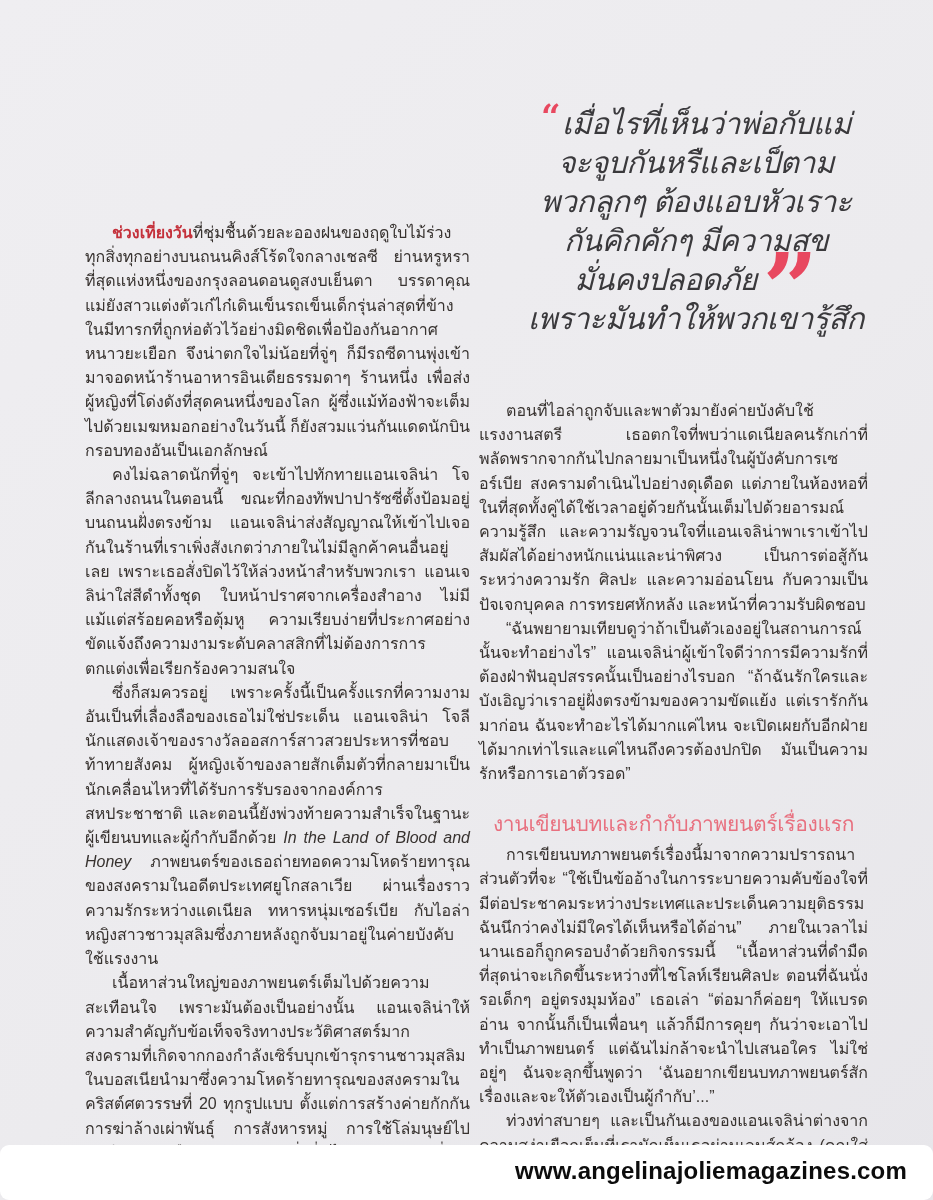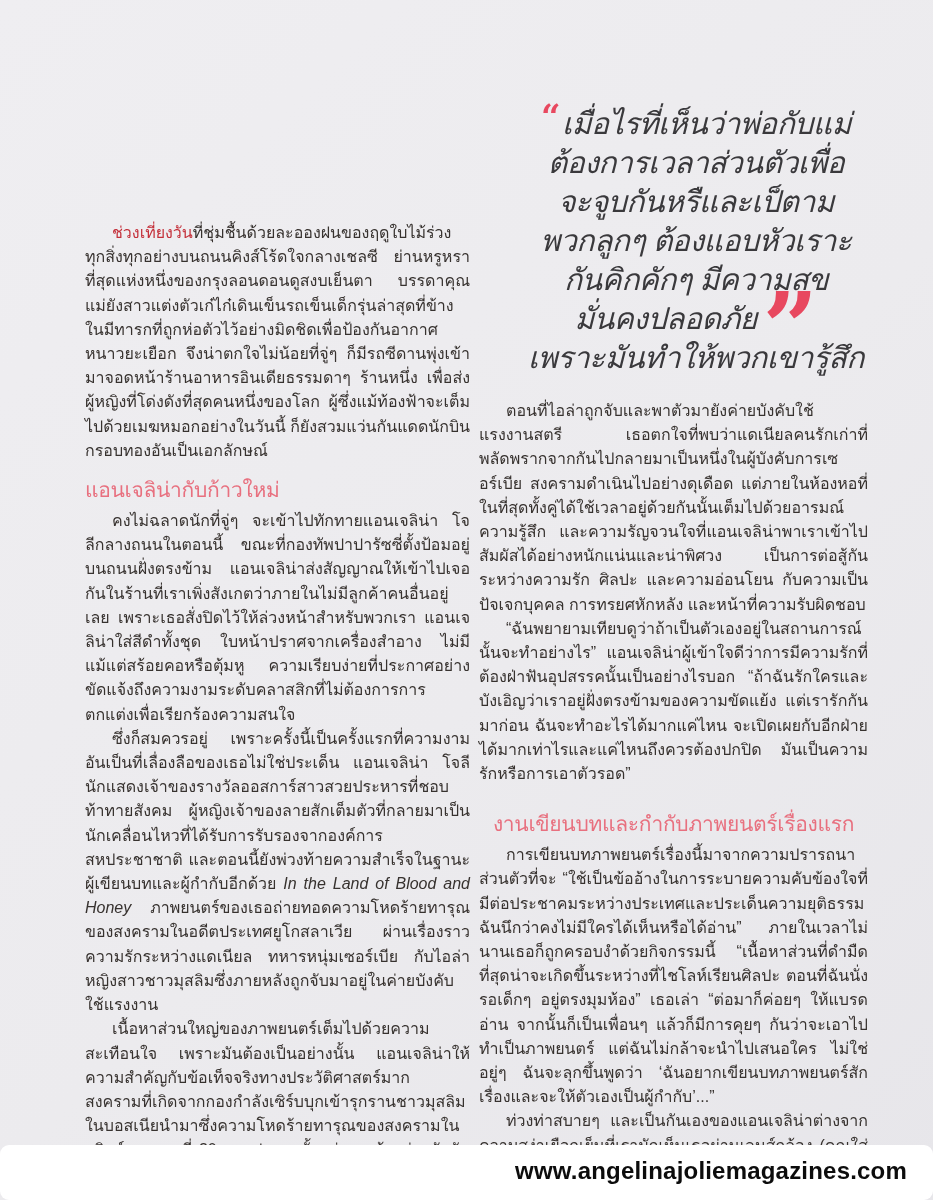--- a/index.html
+++ b/index.html
@@ -41,21 +41,21 @@
   .col{
     position:absolute;
     font-size:16px;line-height:24.2px;
     color:#37322f;
     text-align:justify;
   }
   .col-left{left:85px;top:221px;width:385px;}
   .col-right{left:479px;top:399px;width:389px;}
   .col p{margin:0;text-indent:27px;}
   .lead-in{
-    font-weight:normal;color:#c4303a;text-indent:0;
+    font-weight:bold;color:#c4303a;text-indent:0;
   }
   .section-heading{
     color:#e8707f;
     font-size:21px;font-weight:500;
     line-height:24px;
     margin:15px 0 7px 0;
     text-indent:0;text-align:left;
     letter-spacing:-0.3px;
   }
   .col-right .section-heading{margin-top:26px;text-align:center;}
@@ -72,31 +72,29 @@
     letter-spacing:0.2px;
   }
 </style>
 </head>
 <body>
 
 <div class="page">
 
   <div class="pullquote">
     <div class="line"><span class="openmark">“</span><span>เมื่อไรที่เห็นว่าพ่อกับแม่</span></div>
-    <div class="line"><span>ต้องการเวลาส่วนตัวเพื่อ</span></div>
     <div class="line"><span>จะจูบกันหรืและเป็ตาม</span></div>
     <div class="line"><span>พวกลูกๆ ต้องแอบหัวเราะ</span></div>
     <div class="line"><span>กันคิกคักๆ มีความสุข</span></div>
     <div class="line"><span>มั่นคงปลอดภัย</span><span class="closemark">”</span></div>
     <div class="line"><span>เพราะมันทำให้พวกเขารู้สึก</span></div>
   </div>
 
   <div class="col col-left">
     <p><span class="lead-in">ช่วงเที่ยงวัน</span><span>ที่ชุ่มชื้นด้วยละอองฝนของฤดูใบไม้ร่วง ทุกสิ่งทุกอย่างบนถนนคิงส์โร้ดใจกลางเชลซี ย่านหรูหราที่สุดแห่งหนึ่งของกรุงลอนดอนดูสงบเย็นตา บรรดาคุณแม่ยังสาวแต่งตัวเก๋ไก๋เดินเข็นรถเข็นเด็กรุ่นล่าสุดที่ข้างในมีทารกที่ถูกห่อตัวไว้อย่างมิดชิดเพื่อป้องกันอากาศหนาวยะเยือก จึงน่าตกใจไม่น้อยที่จู่ๆ ก็มีรถซีดานพุ่งเข้ามาจอดหน้าร้านอาหารอินเดียธรรมดาๆ ร้านหนึ่ง เพื่อส่งผู้หญิงที่โด่งดังที่สุดคนหนึ่งของโลก ผู้ซึ่งแม้ท้องฟ้าจะเต็มไปด้วยเมฆหมอกอย่างในวันนี้ ก็ยังสวมแว่นกันแดดนักบินกรอบทองอันเป็นเอกลักษณ์</span></p>
-    <div class="section-heading">แอนเจลิน่ากับก้าวใหม่</div>
     <p><span>คงไม่ฉลาดนักที่จู่ๆ จะเข้าไปทักทายแอนเจลิน่า โจลีกลางถนนในตอนนี้ ขณะที่กองทัพปาปารัซซี่ตั้งป้อมอยู่บนถนนฝั่งตรงข้าม แอนเจลิน่าส่งสัญญาณให้เข้าไปเจอกันในร้านที่เราเพิ่งสังเกตว่าภายในไม่มีลูกค้าคนอื่นอยู่เลย เพราะเธอสั่งปิดไว้ให้ล่วงหน้าสำหรับพวกเรา แอนเจลิน่าใส่สีดำทั้งชุด ใบหน้าปราศจากเครื่องสำอาง ไม่มีแม้แต่สร้อยคอหรือตุ้มหู ความเรียบง่ายที่ประกาศอย่างขัดแจ้งถึงความงามระดับคลาสสิกที่ไม่ต้องการการตกแต่งเพื่อเรียกร้องความสนใจ</span></p>
     <p><span>ซึ่งก็สมควรอยู่ เพราะครั้งนี้เป็นครั้งแรกที่ความงามอันเป็นที่เลื่องลือของเธอไม่ใช่ประเด็น แอนเจลิน่า โจลี นักแสดงเจ้าของรางวัลออสการ์สาวสวยประหารที่ชอบท้าทายสังคม ผู้หญิงเจ้าของลายสักเต็มตัวที่กลายมาเป็นนักเคลื่อนไหวที่ได้รับการรับรองจากองค์การสหประชาชาติ และตอนนี้ยังพ่วงท้ายความสำเร็จในฐานะผู้เขียนบทและผู้กำกับอีกด้วย </span><span class="en-italic">In the Land of Blood and Honey</span><span> ภาพยนตร์ของเธอถ่ายทอดความโหดร้ายทารุณของสงครามในอดีตประเทศยูโกสลาเวีย ผ่านเรื่องราวความรักระหว่างแดเนียล ทหารหนุ่มเซอร์เบีย กับไอล่า หญิงสาวชาวมุสลิมซึ่งภายหลังถูกจับมาอยู่ในค่ายบังคับใช้แรงงาน</span></p>
     <p><span>เนื้อหาส่วนใหญ่ของภาพยนตร์เต็มไปด้วยความสะเทือนใจ เพราะมันต้องเป็นอย่างนั้น แอนเจลิน่าให้ความสำคัญกับข้อเท็จจริงทางประวัติศาสตร์มาก สงครามที่เกิดจากกองกำลังเซิร์บบุกเข้ารุกรานชาวมุสลิมในบอสเนียนำมาซึ่งความโหดร้ายทารุณของสงครามในคริสต์ศตวรรษที่ 20 ทุกรูปแบบ ตั้งแต่การสร้างค่ายกักกัน การฆ่าล้างเผ่าพันธุ์ การสังหารหมู่ การใช้โล่มนุษย์ไปจนถึงการข่มขืนกระทำชำเรา สิ่งที่ “ไอล่า” นางเอกซึ่งรับบทโดยดาราสาวซาน่า มาร์ยาโนวิกต้องรับรู้และเผชิญ เพียงครึ่งชั่วโมงแรกของภาพยนตร์ก็ทำให้คนดูรู้สึกทรมานใจอย่างบอกไม่ถูก</span></p>
 
   </div>
 
   <div class="col col-right">
     <p><span>ตอนที่ไอล่าถูกจับและพาตัวมายังค่ายบังคับใช้แรงงานสตรี เธอตกใจที่พบว่าแดเนียลคนรักเก่าที่พลัดพรากจากกันไปกลายมาเป็นหนึ่งในผู้บังคับการเซอร์เบีย สงครามดำเนินไปอย่างดุเดือด แต่ภายในห้องหอที่ในที่สุดทั้งคู่ได้ใช้เวลาอยู่ด้วยกันนั้นเต็มไปด้วยอารมณ์ความรู้สึก และความรัญจวนใจที่แอนเจลิน่าพาเราเข้าไปสัมผัสได้อย่างหนักแน่นและน่าพิศวง เป็นการต่อสู้กันระหว่างความรัก ศิลปะ และความอ่อนโยน กับความเป็นปัจเจกบุคคล การทรยศหักหลัง และหน้าที่ความรับผิดชอบ</span></p>
     <p><span>“ฉันพยายามเทียบดูว่าถ้าเป็นตัวเองอยู่ในสถานการณ์นั้นจะทำอย่างไร” แอนเจลิน่าผู้เข้าใจดีว่าการมีความรักที่ต้องฝ่าฟันอุปสรรคนั้นเป็นอย่างไรบอก “ถ้าฉันรักใครและบังเอิญว่าเราอยู่ฝั่งตรงข้ามของความขัดแย้ง แต่เรารักกันมาก่อน ฉันจะทำอะไรได้มากแค่ไหน จะเปิดเผยกับอีกฝ่ายได้มากเท่าไรและแค่ไหนถึงควรต้องปกปิด มันเป็นความรักหรือการเอาตัวรอด”</span></p>
     <div class="section-heading">งานเขียนบทและกำกับภาพยนตร์เรื่องแรก</div>

